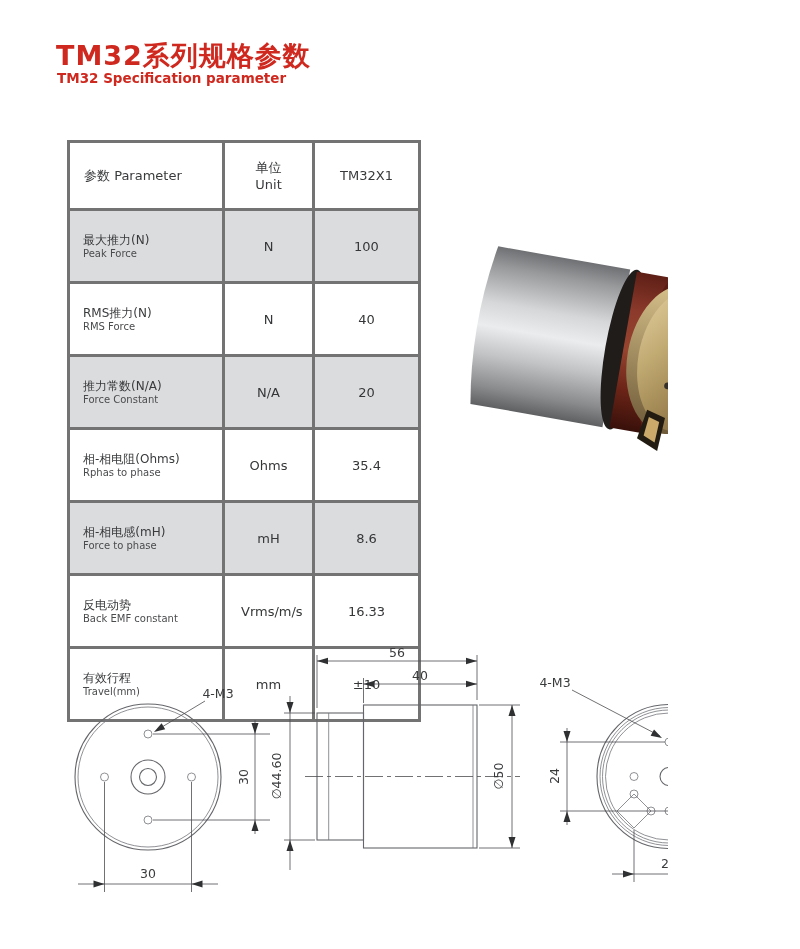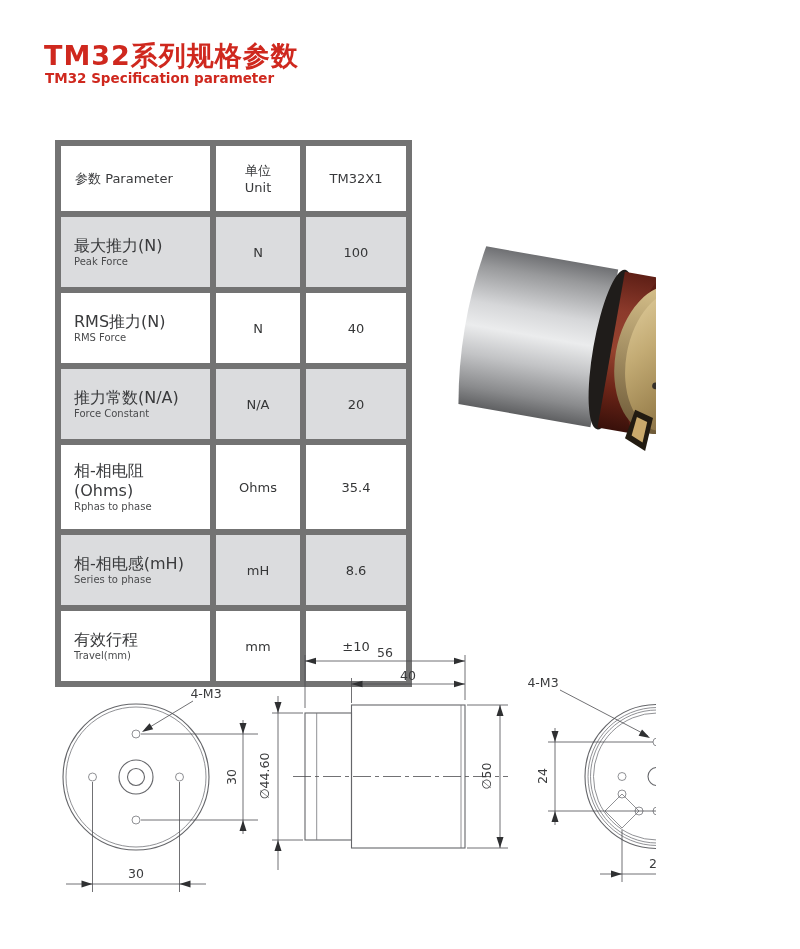--- a/index.html
+++ b/index.html
@@ -1,31 +1,31 @@
 <!DOCTYPE html>
 <html><head>
 <meta charset="utf-8">
 <style>
   html,body{margin:0;padding:0;background:#fff;}
   .page{position:relative;width:656px;height:949px;background:#fff;overflow:hidden;
-        font-family:"DejaVu Sans","Liberation Sans",sans-serif;}
+        font-family:"DejaVu Sans","Liberation Sans",sans-serif;margin-left:12px;}
   
   .title-cn{position:absolute;left:44px;top:38px;font-size:27px;font-weight:bold;
             color:#cf281e;letter-spacing:1px;margin:0;}
   .title-en{position:absolute;left:45px;top:70px;font-size:13.5px;font-weight:bold;
             color:#cf281e;margin:0;}
   
   .spec-table{position:absolute;left:55px;top:140px;width:351px;border-collapse:collapse;
               table-layout:fixed;border:2px solid #636466;}
-  .spec-table th,.spec-table td{border:6px solid #737373;padding:16px;vertical-align:middle;}
+  .spec-table th,.spec-table td{border:3px solid #737373;padding:16px;vertical-align:middle;}
   .spec-table thead th{height:24px;font-size:13px;font-weight:normal;color:#393a3c;background:#fff;}
   .spec-table th.h-param{text-align:left;padding-left:14px;}
   .spec-table tbody td{height:38px;}
   .spec-table td.param{padding-left:13px;}
-  .spec-table .cn{font-size:16px;color:#393a3c;line-height:1.25;}
+  .spec-table .cn{font-size:12px;color:#393a3c;line-height:1.25;}
   .spec-table .en{font-size:10px;color:#4a4b4d;line-height:1.2;}
   .spec-table td.unit,.spec-table td.val{text-align:center;font-size:13px;color:#353637;}
   .spec-table tr.shaded{background:#dbdcde;}
   
   .series-tab{position:absolute;left:747px;top:184px;width:40px;height:114px;background:#e0762c;
               display:flex;flex-direction:column;align-items:center;}
   .tab-number{font-size:20px;color:#fdf4ec;margin-top:2px;line-height:1.1;}
   .tab-labels{display:flex;flex-direction:row;align-items:flex-start;margin-top:3px;}
   .tab-cn{writing-mode:vertical-rl;text-orientation:upright;font-size:11px;letter-spacing:3px;
           color:rgba(255,255,255,0.95);}
@@ -90,24 +90,32 @@
           <td class="param">
             <div class="cn">相-相电阻(Ohms)</div>
             <div class="en">Rphas to phase</div>
           </td>
           <td class="unit">Ohms</td>
           <td class="val">35.4</td>
         </tr>
         <tr class="shaded">
           <td class="param">
             <div class="cn">相-相电感(mH)</div>
-            <div class="en">Series to phase</div>
+            <div class="en">Force to phase</div>
           </td>
           <td class="unit">mH</td>
           <td class="val">8.6</td>
+        </tr>
+        <tr>
+          <td class="param">
+            <div class="cn">反电动势</div>
+            <div class="en">Back EMF constant</div>
+          </td>
+          <td class="unit">Vrms/m/s</td>
+          <td class="val">16.33</td>
         </tr>
         <tr>
           <td class="param">
             <div class="cn">有效行程</div>
             <div class="en">Travel(mm)</div>
           </td>
           <td class="unit">mm</td>
           <td class="val">±10</td>
         </tr>
       </tbody>

